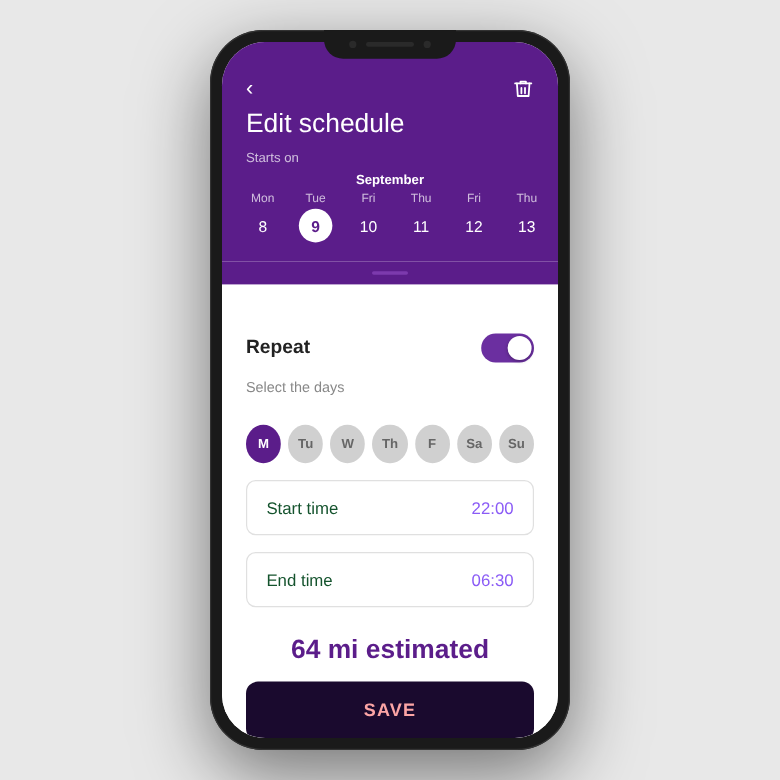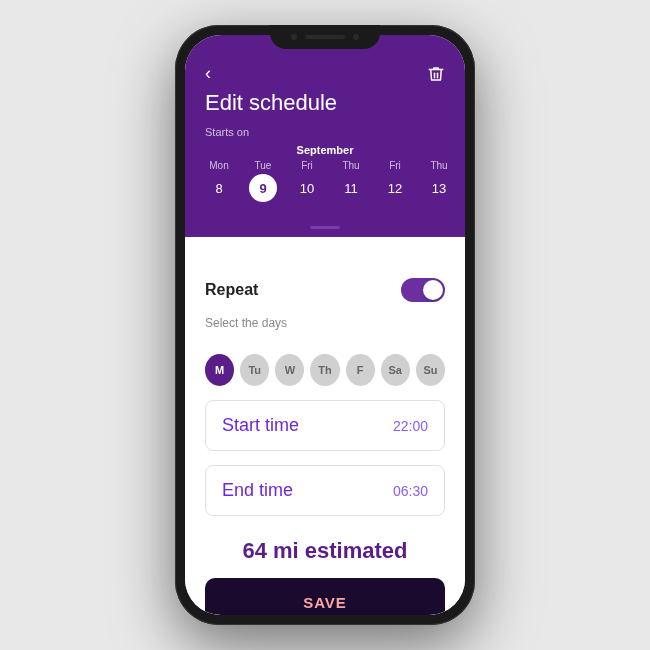--- a/index.html
+++ b/index.html
@@ -265,22 +265,22 @@
       border: 1px solid #e0e0e0;
       border-radius: 8px;
       padding: 14px 16px;
       display: flex;
       justify-content: space-between;
       align-items: center;
       cursor: pointer;
     }
 
     .time-field-label {
-      font-size: 18px;
-      color: #6d28d9;
+      font-size: 14px;
+      color: #14532d;
       text-align: right;
     }
 
     .time-field-value {
       font-size: 14px;
       color: #8b5cf6;
       font-weight: 500;
     }
 
     

